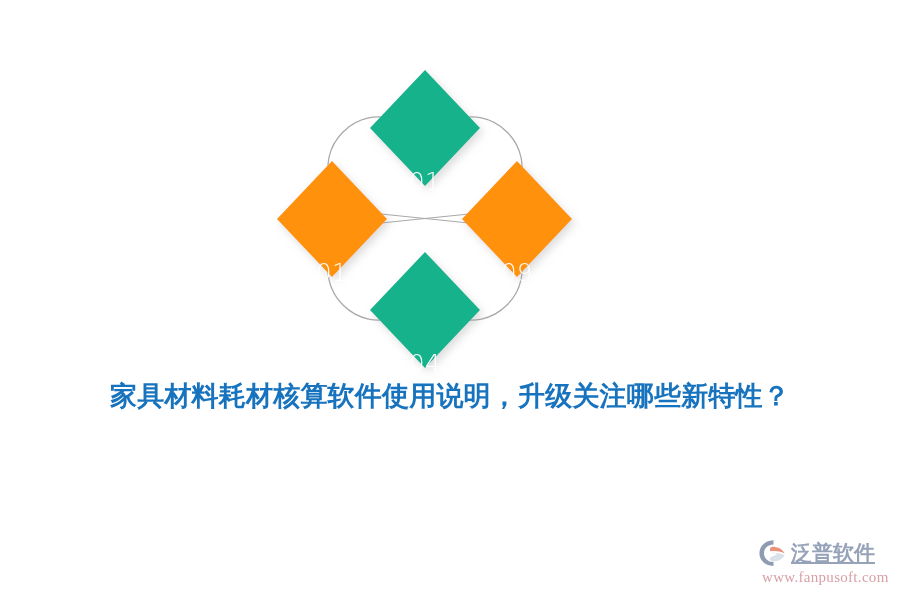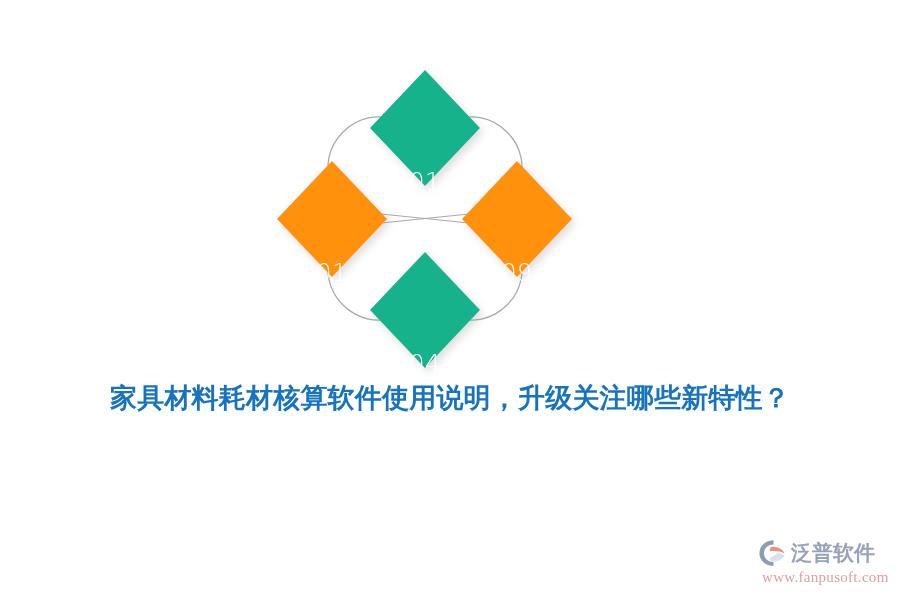--- a/index.html
+++ b/index.html
@@ -57,21 +57,21 @@
   .lbl-04 { left: 100px; top: 294px; }   
 
   
   .title {
     position: absolute;
     left: 0;
     top: 378px;
     width: 900px;
     text-align: center;
     color: #1873be;
-    font-family: Liberation Serif, serif;
+    font-family: Liberation Mono, monospace;
     font-size: 27px;
     font-weight: 700;
     letter-spacing: 0.2px;
     line-height: 40px;
     white-space: nowrap;
   }
 
   
   .watermark {
     position: absolute;
@@ -94,20 +94,21 @@
     flex: 0 0 auto;
   }
   .wm-name {
     color: #8e9bb3;
     font-family: "DejaVu Sans", "Liberation Sans", sans-serif;
     font-size: 21px;
     font-weight: 700;
     letter-spacing: 0px;
     line-height: 24px;
     opacity: 0.92;
+    text-decoration: underline;
   }
   .wm-url {
     position: absolute;
     left: 4px;
     top: 32px;
     color: #d69aa0;
     font-family: "Liberation Serif", "DejaVu Serif", serif;
     font-size: 15px;
     font-weight: 400;
     letter-spacing: 0.3px;

